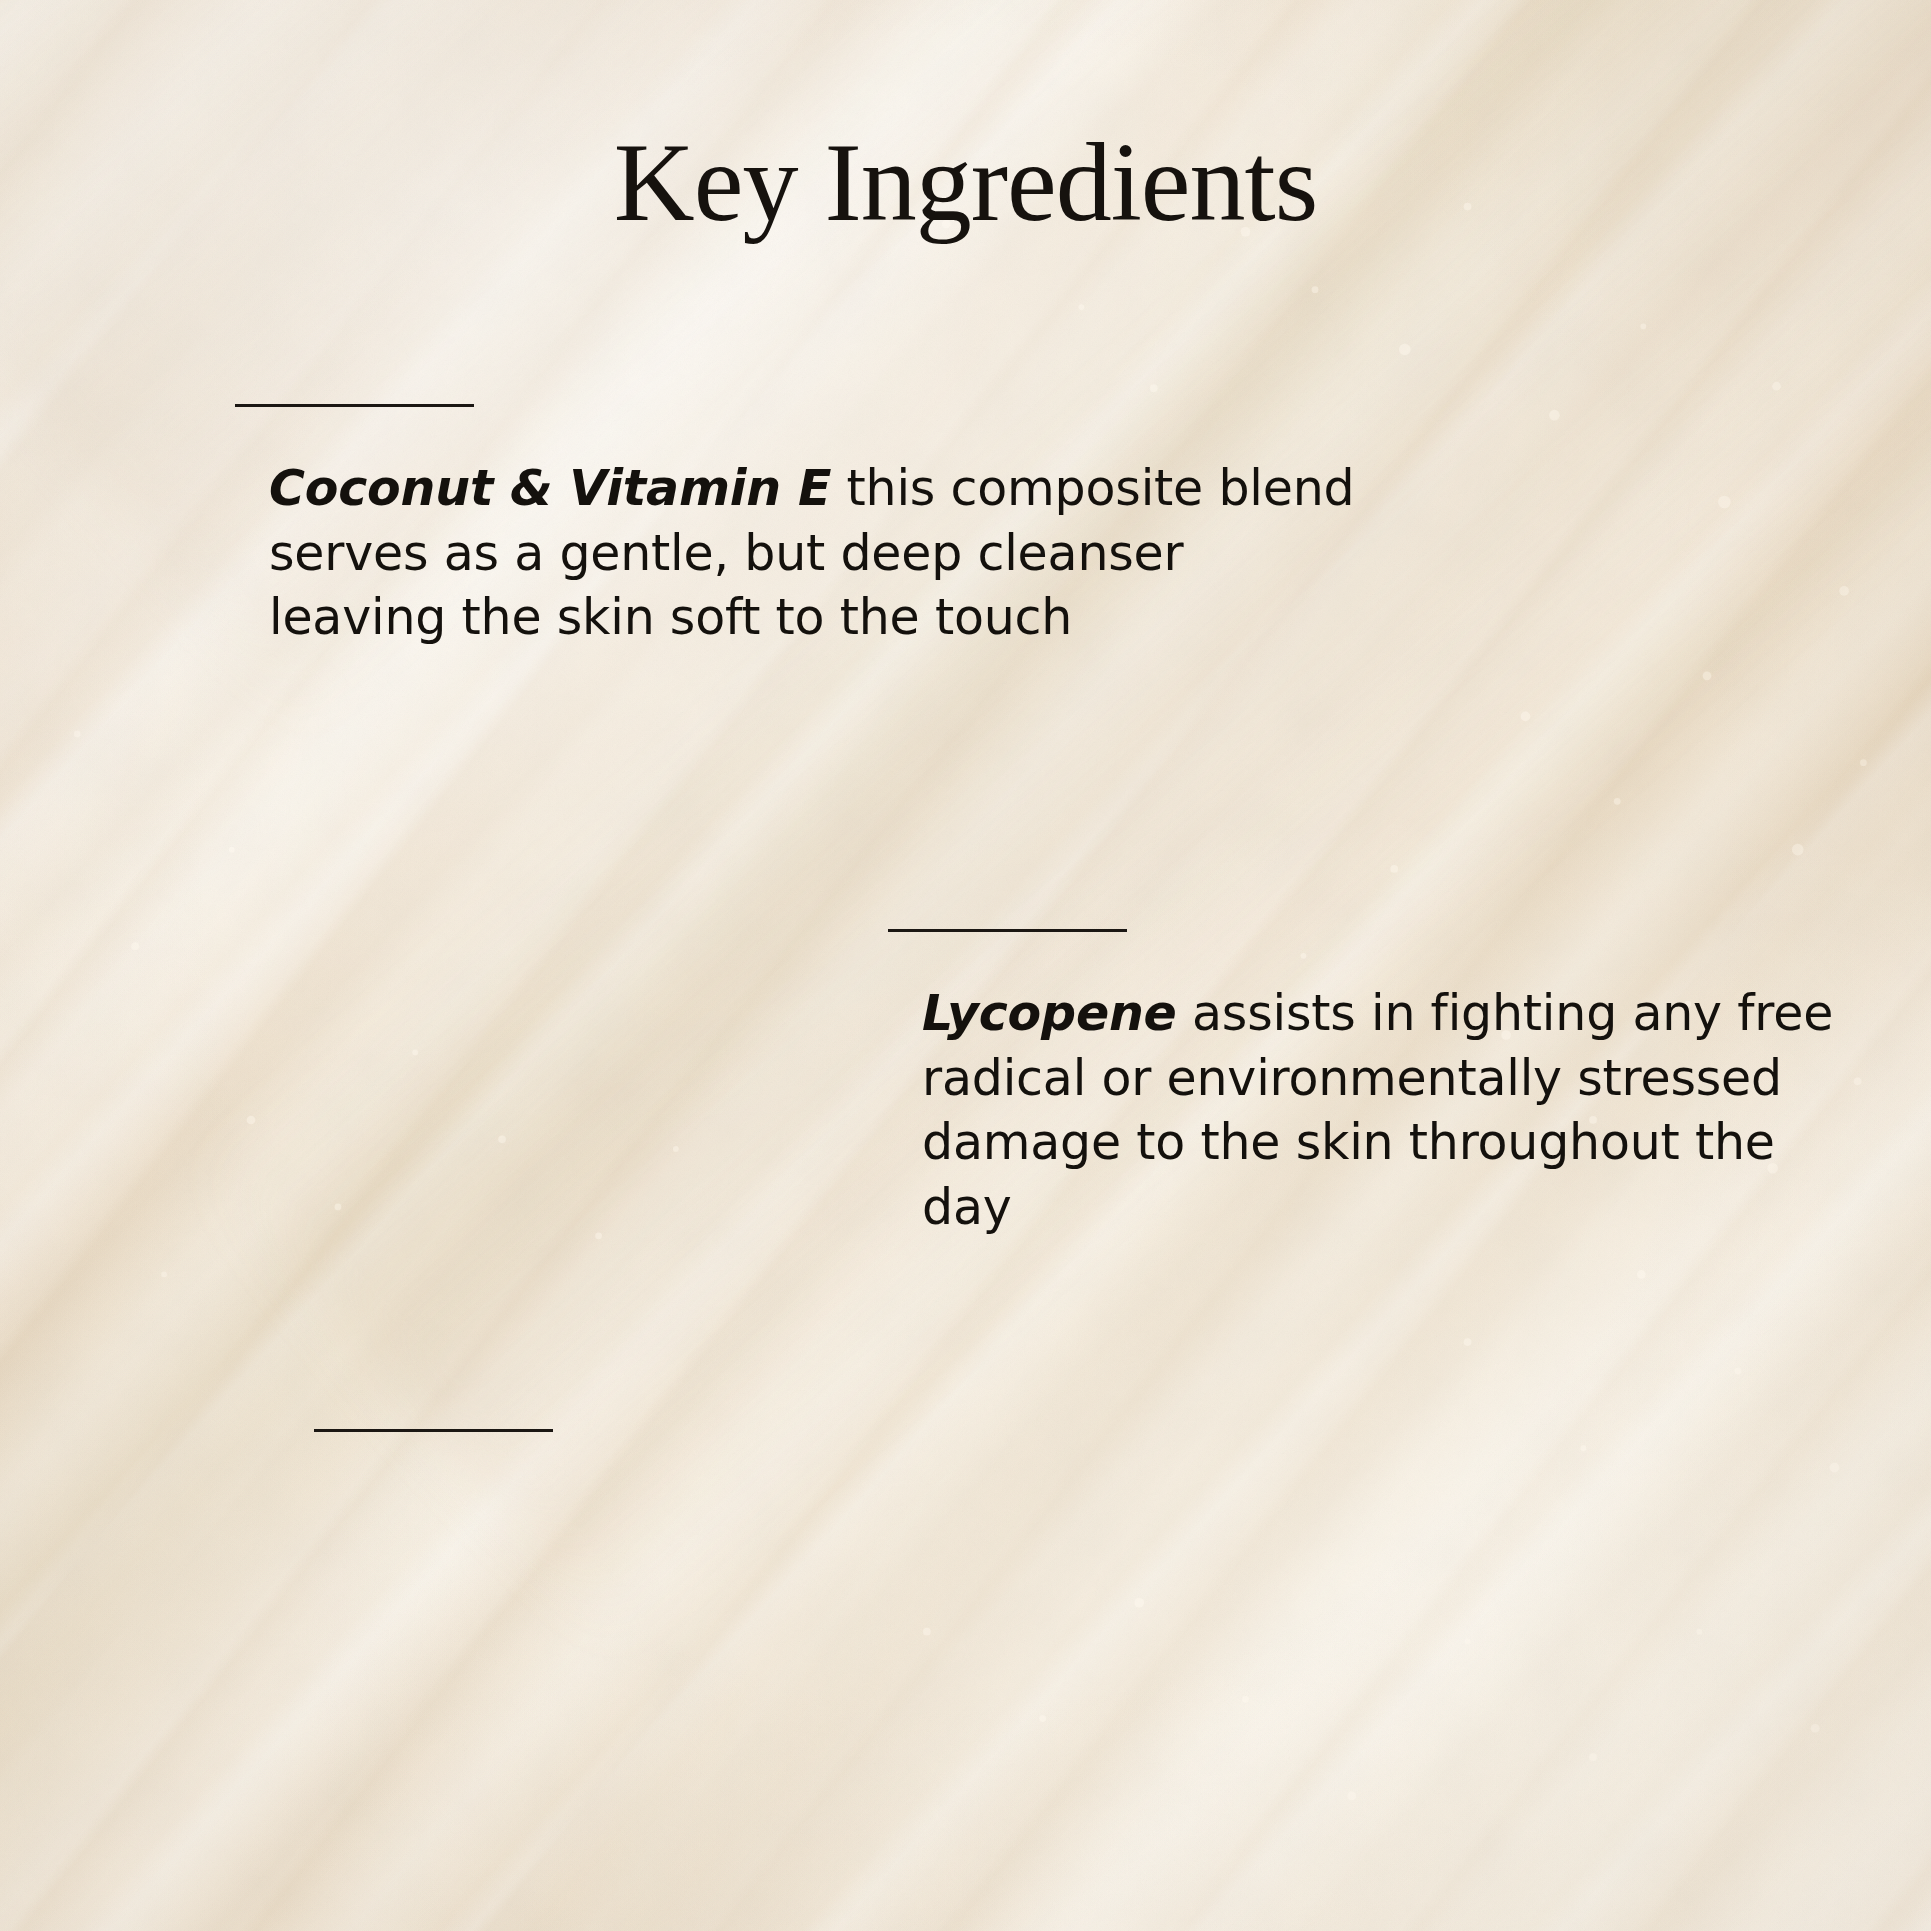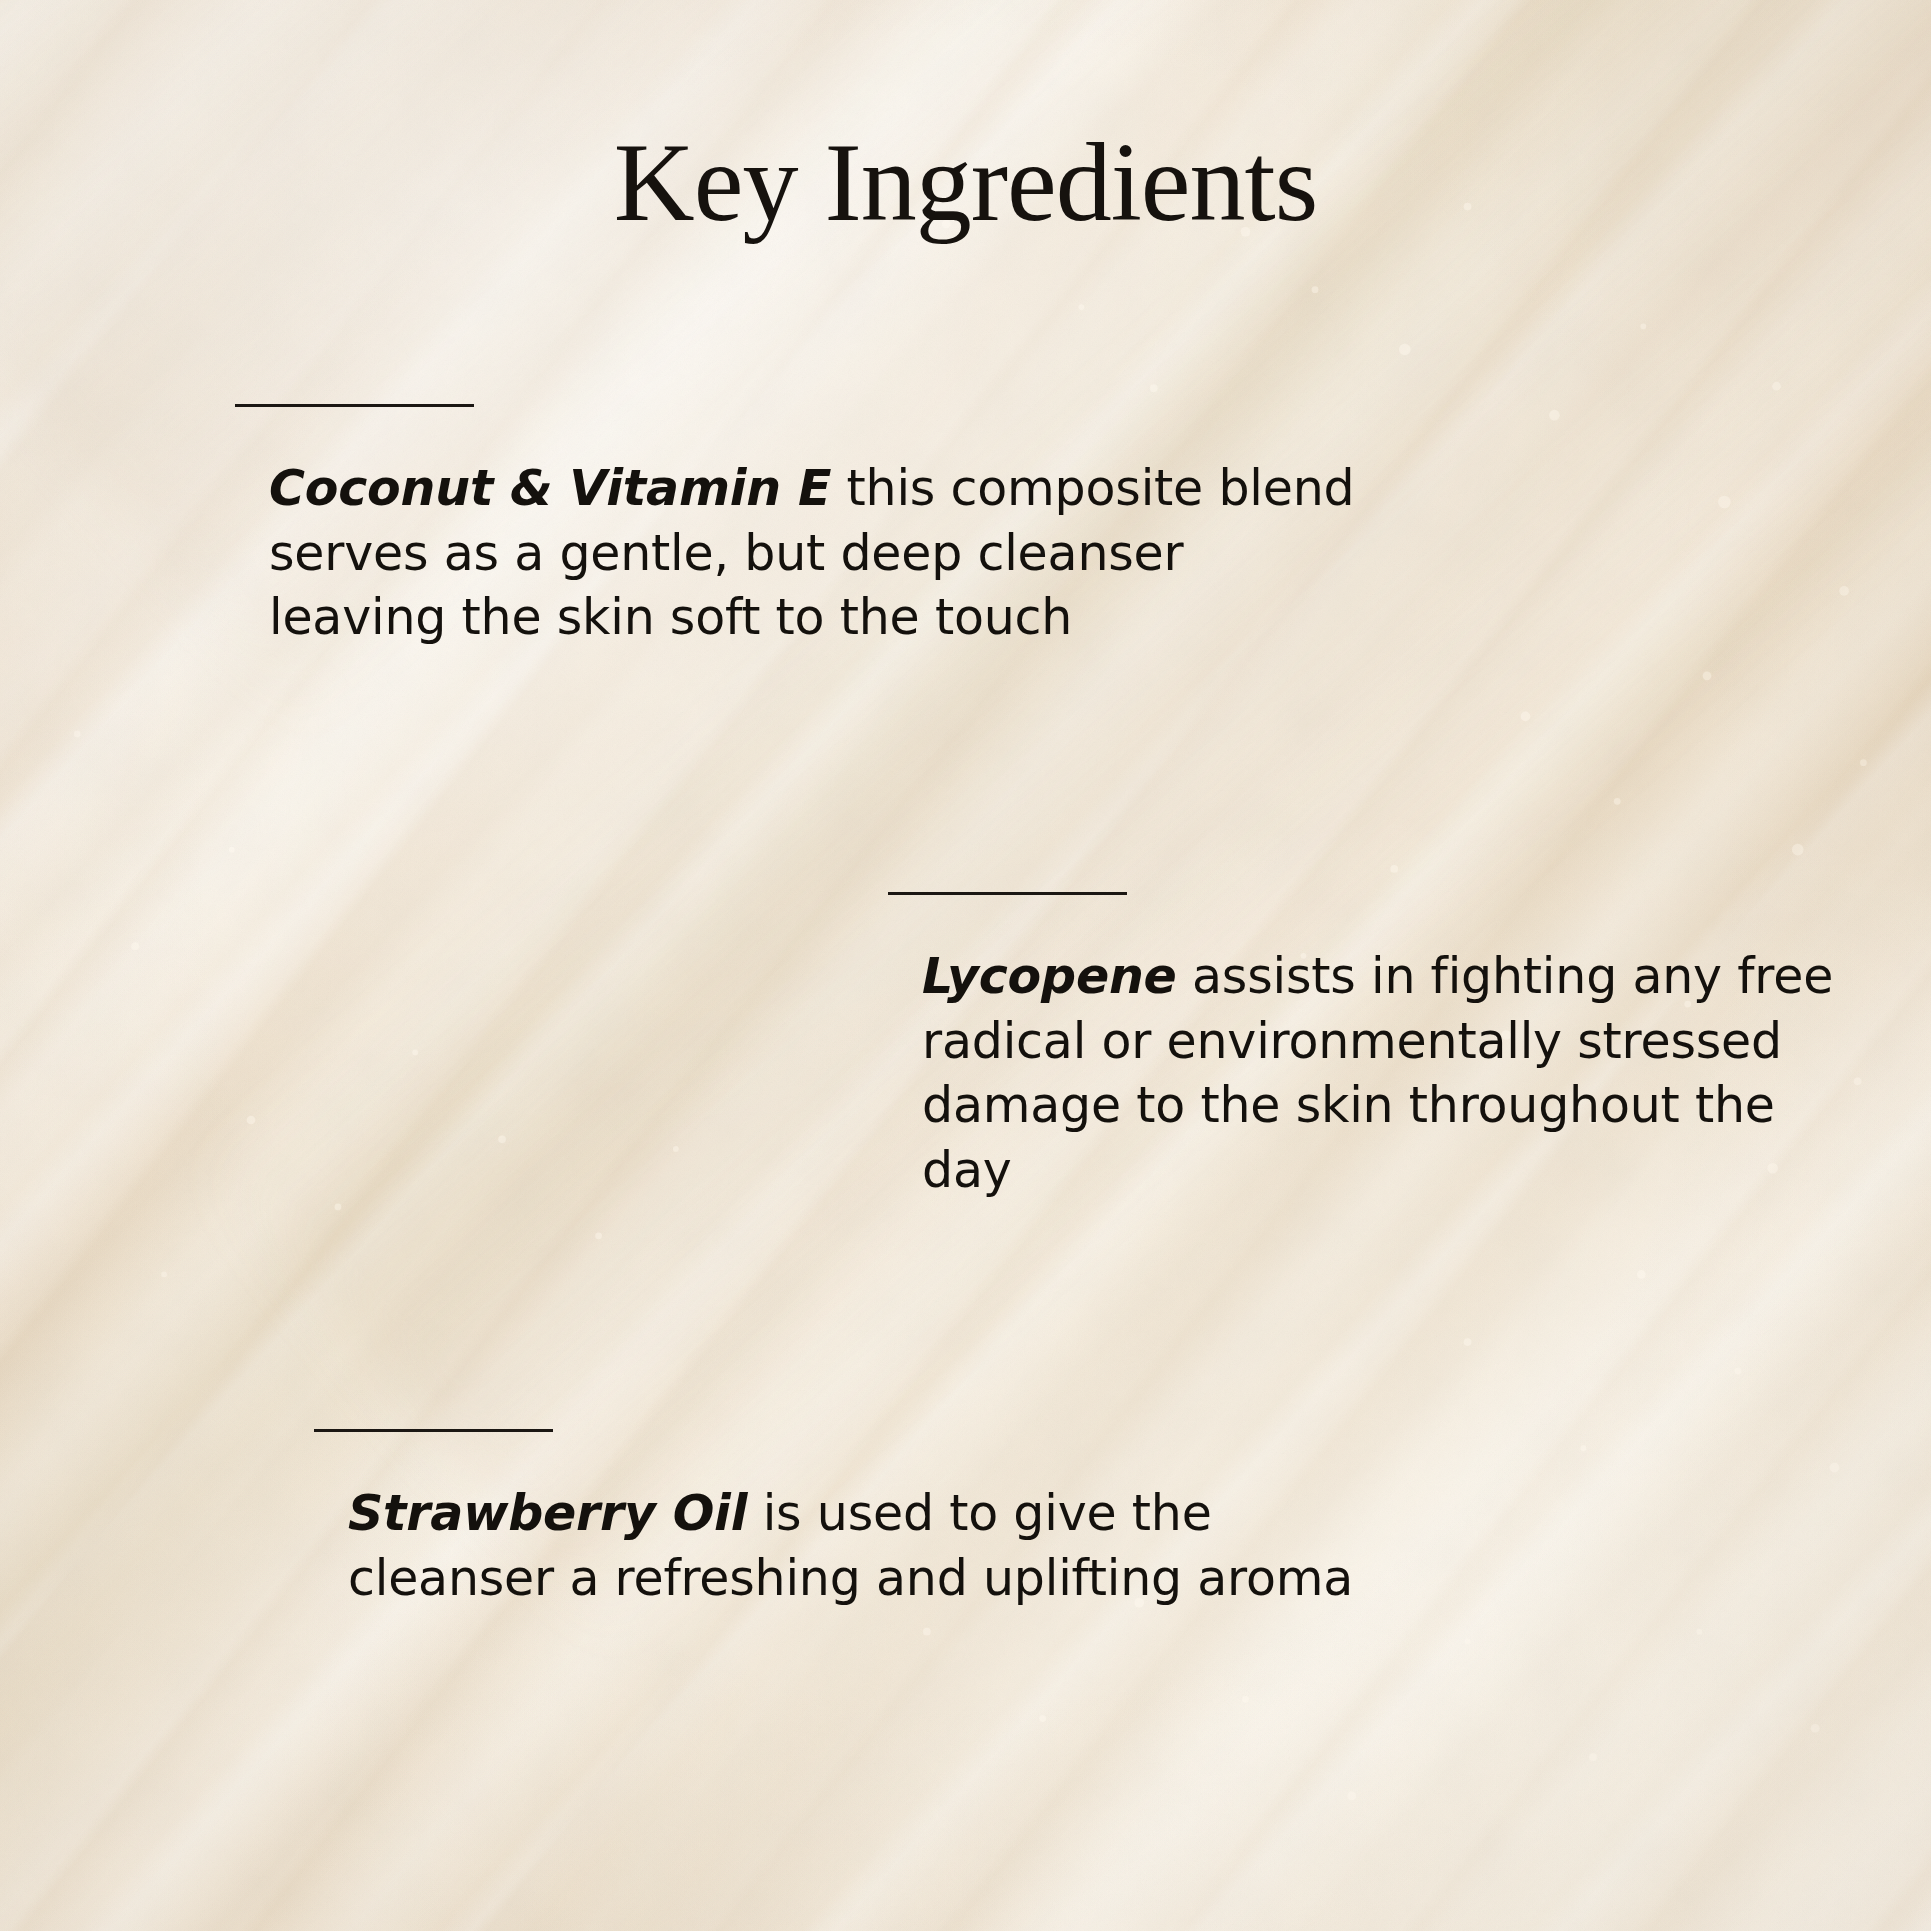--- a/index.html
+++ b/index.html
@@ -162,21 +162,21 @@
     left: 235px;
     top: 404px;
     width: 1139px;
   }
   #block-coconut .rule { width: 239px; }
   #block-coconut .body-text { max-width: 1110px; }
 
   
   #block-lycopene {
     left: 888px;
-    top: 892px;
+    top: 929px;
     width: 966px;
   }
   #block-lycopene .rule { width: 239px; }
 
   
   #block-strawberry {
     left: 314px;
     top: 1429px;
     width: 1062px;
   }
@@ -278,18 +278,17 @@
       <div class="body-text"><span class="lead">Coconut &amp; Vitamin E</span><span> this composite blend serves as a gentle, but deep cleanser leaving the skin soft to the touch</span></div>
     </div>
 
     <div class="block" id="block-lycopene">
       <div class="rule"></div>
       <div class="body-text"><span class="lead">Lycopene</span><span> assists in fighting any free radical or environmentally stressed damage to the skin throughout the day</span></div>
     </div>
 
     <div class="block" id="block-strawberry">
       <div class="rule"></div>
-      <div class="body-text"><span class="lead">Strawberry Oil</span><span> is used to give the cleanser a refreshing and uplifting aroma</span></div>
     </div>
 
   </div>
 </div>
 
 
 </body></html>

